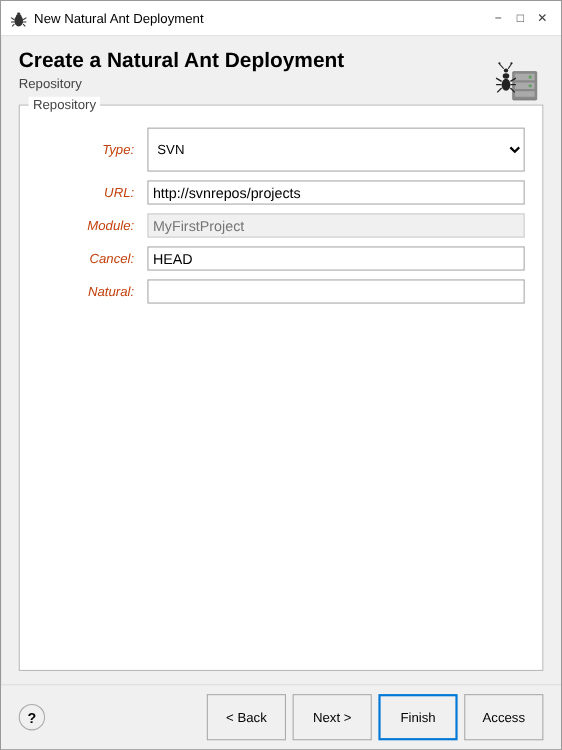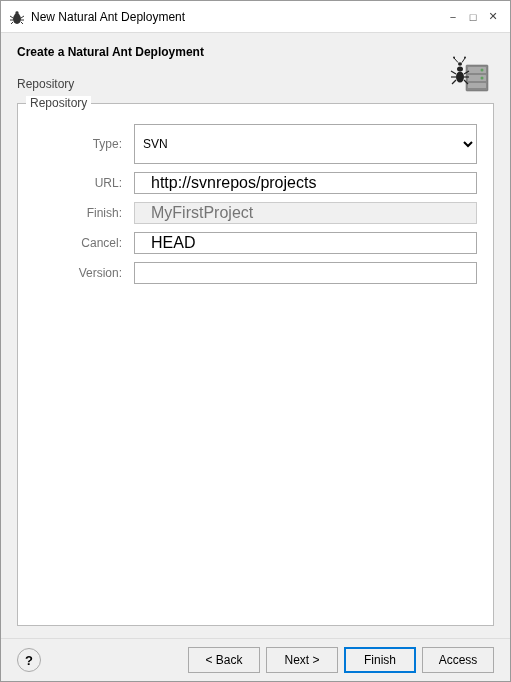--- a/index.html
+++ b/index.html
@@ -57,24 +57,24 @@
       justify-content: center;
       color: #444;
     }
     .content {
       flex: 1;
       padding: 12px 16px;
       display: flex;
       flex-direction: column;
     }
     .page-title {
-      font-size: 12px;
+      font-size: 19px;
       font-weight: bold;
       color: #000;
-      margin-bottom: 18px;
+      margin-bottom: 2px;
     }
     .page-subtitle {
       font-size: 12px;
       color: #444;
       margin-bottom: 12px;
     }
     .header-area {
       display: flex;
       justify-content: space-between;
       align-items: flex-start;
@@ -108,32 +108,33 @@
       margin-top: 8px;
     }
     .form-table tr td {
       padding: 4px 4px;
       vertical-align: middle;
     }
     .form-table td:first-child {
       width: 100px;
       text-align: right;
       padding-right: 8px;
-      color: #737373;
+      color: #c2410c;
       white-space: nowrap;
+      font-style: italic;
     }
     .form-table td:last-child {
       width: auto;
     }
     input[type="text"], input[type="password"] {
       width: 100%;
       height: 22px;
       border: 1px solid #aaa;
-      padding: 2px 16px;
-      font-size: 16px;
+      padding: 2px 4px;
+      font-size: 13px;
       background: #fff;
       outline: none;
     }
     input[type="text"]:disabled {
       background: #f0f0f0;
       color: #0f172a;
       border-color: #ccc;
     }
     .select-wrapper {
       display: flex;
@@ -171,21 +172,21 @@
     .footer-left {
       display: flex;
       align-items: center;
     }
     .footer-right {
       display: flex;
       gap: 6px;
       align-items: center;
     }
     .btn {
-      height: 26px;
+      height: 42px;
       min-width: 72px;
       padding: 0 12px;
       font-size: 12px;
       border: 1px solid #aaa;
       background: #f0f0f0;
       cursor: pointer;
       outline: none;
     }
     .btn-primary {
       background: #f0f0f0;
@@ -289,33 +290,33 @@
             </div>
           </td>
         </tr>
         <tr>
           <td>URL:</td>
           <td>
             <input type="text" value="http://svnrepos/projects" style="">
           </td>
         </tr>
         <tr>
-          <td>Finish:</td>
+          <td>Module:</td>
           <td>
             <input type="text" disabled="" placeholder="MyFirstProject" style="">
           </td>
         </tr>
         <tr>
           <td>Cancel:</td>
           <td>
             <input type="text" value="HEAD" style="">
           </td>
         </tr>
         <tr>
-          <td>Version:</td>
+          <td>Natural:</td>
           <td>
             <input type="password" value="" style="">
           </td>
         </tr>
       </tbody>
         </table>
     </div>
   </div>
 
   <div class="footer">

